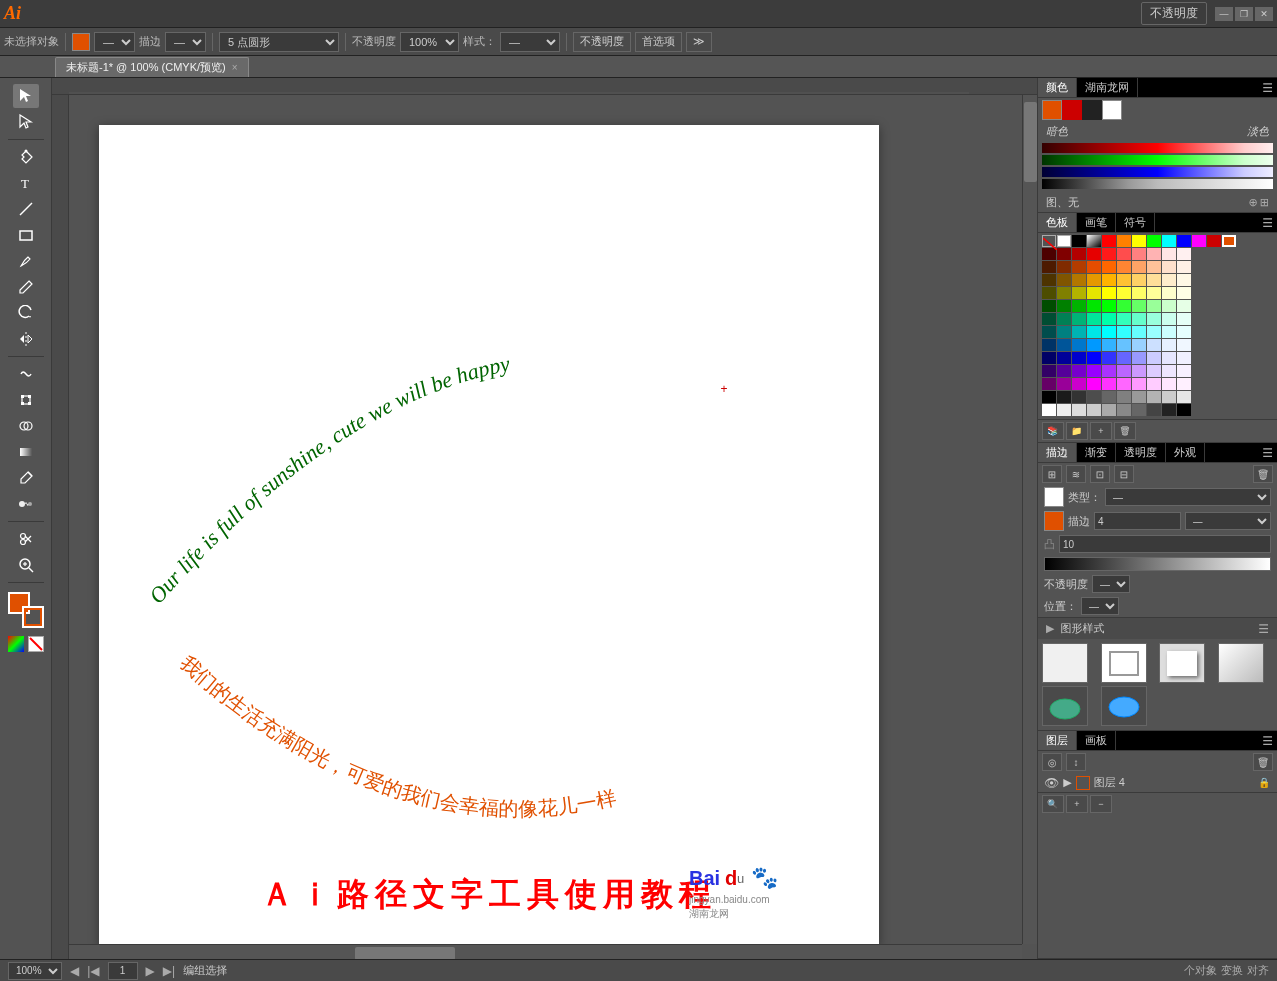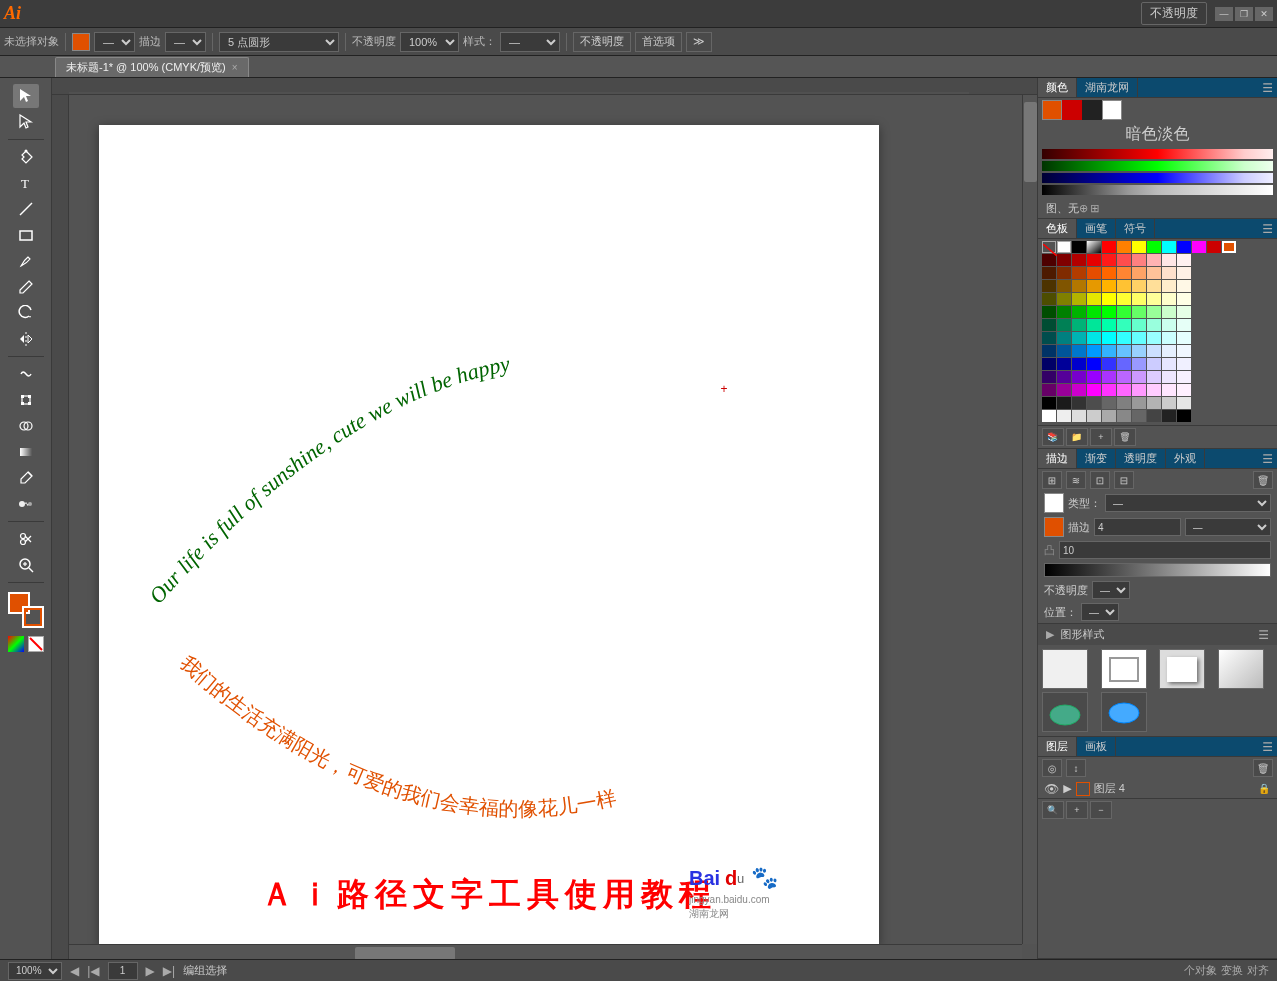--- a/index.html
+++ b/index.html
@@ -244,24 +244,25 @@
       font-size: 11px;
       color: #ccc;
       gap: 6px;
       cursor: pointer;
     }
     .panel-header-title { font-weight: normal; }
 
     
     #color-labels {
       display: flex;
-      justify-content: center;
+      justify-content: space-between;
       padding: 2px 8px;
-      font-size: 16px;
-      color: #ccc;
+      font-size: 11px;
+      color: #ccc;
+      font-style: italic;
     }
 
     
     #color-grid {
       padding: 2px 4px;
     }
     .color-row {
       display: flex;
       gap: 1px;
       margin-bottom: 1px;
@@ -294,21 +295,21 @@
       font-size: 10px;
       padding: 1px 3px;
       height: 18px;
     }
     .status-nav { color: #aaa; cursor: pointer; font-size: 12px; }
     .status-text { font-size: 11px; color: #ccc; }
 
     
     .panel-tabs {
       display: flex;
-      background: #0c4a6e;
+      background: #000000;
       border-bottom: 1px solid #3a3a3a;
     }
     .panel-tab {
       font-size: 11px;
       color: #ccc;
       padding: 2px 8px;
       cursor: pointer;
       border-right: 1px solid #3a3a3a;
     }
     .panel-tab.active {
@@ -685,21 +686,21 @@
         <span>暗色</span>
         <span>淡色</span>
       </div>
 
       <div style="padding: 2px 4px;">
         <div style="height:10px;background:linear-gradient(to right,#300,#600,#900,#c00,#f00,#f44,#f88,#fcc,#fee);margin-bottom:2px;"></div>
         <div style="height:10px;background:linear-gradient(to right,#030,#060,#090,#0c0,#0f0,#4f4,#8f8,#cfc,#efe);margin-bottom:2px;"></div>
         <div style="height:10px;background:linear-gradient(to right,#003,#006,#009,#00c,#00f,#44f,#88f,#ccf,#eef);margin-bottom:2px;"></div>
         <div style="height:10px;background:linear-gradient(to right,#000,#333,#666,#999,#bbb,#ccc,#ddd,#eee,#fff);margin-bottom:2px;"></div>
       </div>
-      <div style="display:flex;justify-content:flex-start;align-items:center;padding:2px 8px;">
+      <div style="display:flex;justify-content:space-between;align-items:center;padding:2px 8px;">
         <span style="color:#ccc;font-size:11px;">图、无</span>
         <div style="display:flex;gap:2px;">
           <span style="color:#aaa;font-size:11px;cursor:pointer;">⊕</span>
           <span style="color:#aaa;font-size:11px;cursor:pointer;">⊞</span>
         </div>
       </div>
     </div>
 
     <div class="panel-section">
       <div class="panel-tabs">

